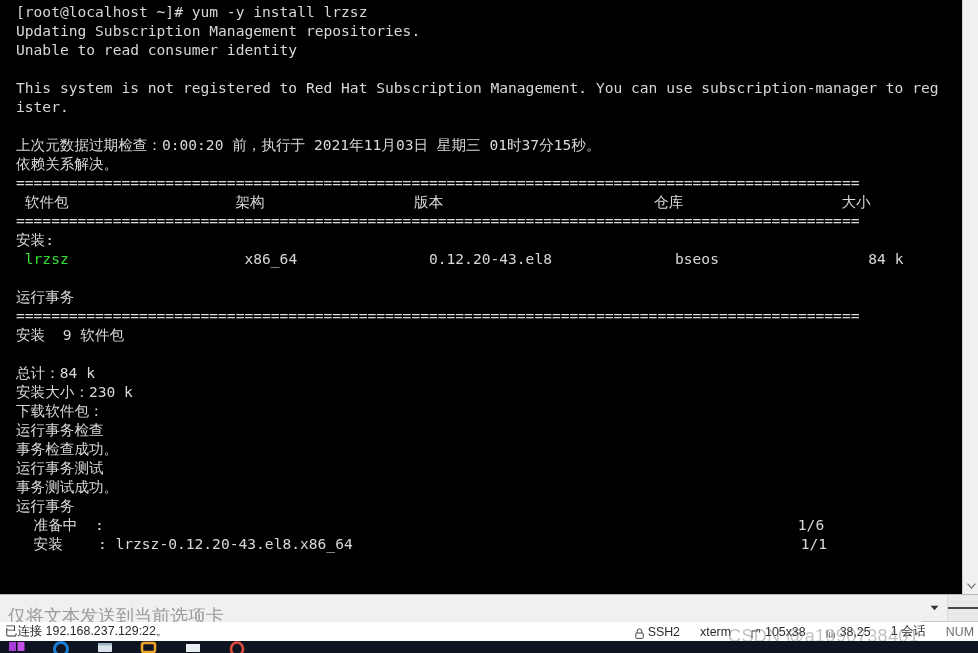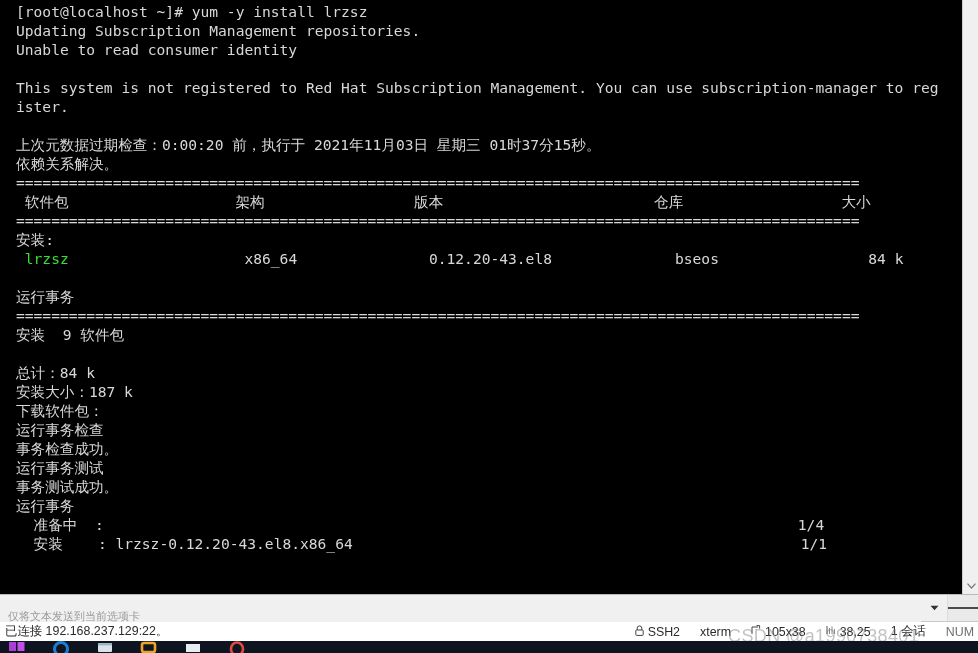--- a/index.html
+++ b/index.html
@@ -85,21 +85,21 @@
     box-sizing: border-box;
     display: flex;
     align-items: center;
   }
   .sendbar-input {
     flex: 1;
     height: 26px;
     line-height: 26px;
     padding-left: 8px;
     font-family: "Liberation Sans", sans-serif;
-    font-size: 11px;
+    font-size: 18px;
     color: #9a9a9a;
     background: #f0f0f0;
     border: none;
     outline: none;
     white-space: nowrap;
     overflow: hidden;
     margin-top: 15px;
   }
   .sendbar-drop {
     width: 26px;
@@ -143,21 +143,21 @@
     white-space: nowrap;
   }
   .sb-left { display: flex; align-items: center; }
   .sb-right {
     margin-left: auto;
     display: flex;
     align-items: center;
   }
   .sb-item {
     display: flex;
-    align-items: flex-start;
+    align-items: flex-end;
     margin-left: 20px;
   }
   .sb-item:first-child { margin-left: 0; }
   .sb-ico {
     display: inline-flex;
     align-items: center;
     justify-content: center;
     margin-right: 4px;
   }
   .sb-ico svg { display: block; }
@@ -221,28 +221,28 @@
         <div class="line"> 软件包                   架构                 版本                        仓库                  大小</div>
         <div class="line eq">================================================================================================</div>
         <div class="line">安装:</div>
         <div class="line"> <span class="pkg-green">lrzsz</span>                    x86_64               0.12.20-43.el8              bseos                 84 k</div>
         <div class="line blank"> </div>
         <div class="line">运行事务</div>
         <div class="line eq">================================================================================================</div>
         <div class="line">安装  9 软件包</div>
         <div class="line blank"> </div>
         <div class="line">总计：84 k</div>
-        <div class="line">安装大小：187 k</div>
+        <div class="line">安装大小：230 k</div>
         <div class="line">下载软件包：</div>
         <div class="line">运行事务检查</div>
         <div class="line">事务检查成功。</div>
         <div class="line">运行事务测试</div>
         <div class="line">事务测试成功。</div>
         <div class="line">运行事务</div>
-        <div class="line">  准备中  :                                                                               1/4</div>
+        <div class="line">  准备中  :                                                                               1/6</div>
         <div class="line">  安装    : lrzsz-0.12.20-43.el8.x86_64                                                   1/1</div>
       </div>
     <div class="term-scrollbar">
       <div class="sb-down">
         <svg width="9" height="6" viewBox="0 0 9 6">
             <path d="M0.5 0.7 L4.5 5 L8.5 0.7" fill="none" stroke="#777" stroke-width="1.2"></path>
           </svg>
       </div>
     </div>
   </div>

